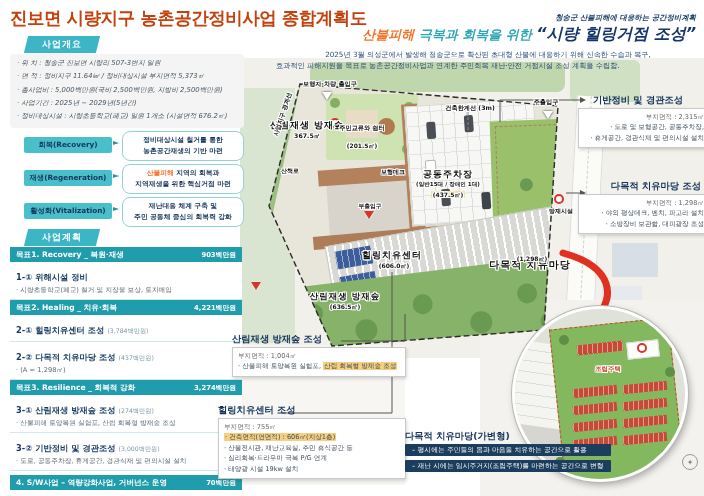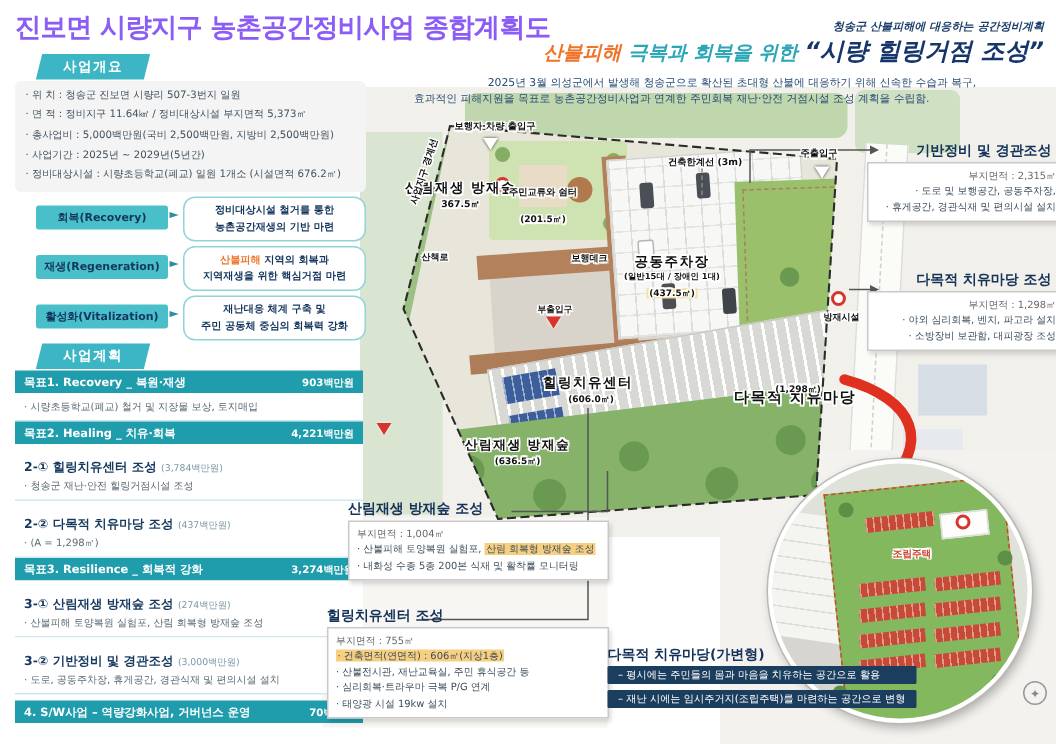--- a/index.html
+++ b/index.html
@@ -3,21 +3,21 @@
 <meta charset="utf-8">
 <style>
   html,body{margin:0;padding:0;background:#e8e8e8;}
   #page{position:relative;width:704px;height:496px;background:#ffffff;overflow:hidden;
         font-family:"DejaVu Sans","Liberation Sans",sans-serif;color:#222;}
   .abs{position:absolute;}
   .badge{background:#3cb6c4;color:#fff;font-weight:bold;font-size:9px;padding:2px 16px;
          transform:skewX(-14deg);display:inline-block;letter-spacing:1px;}
   .badge>span{display:inline-block;transform:skewX(14deg);}
   .ovbox{background:#f3f4f3;border-radius:4px;}
-  .ovbox div{font-size:6.8px;color:#44525f;line-height:1.95;white-space:nowrap;}
+  .ovbox div{font-size:6.8px;color:#44525f;line-height:1.95;white-space:nowrap;font-style:italic;}
   .stratlabel{background:#49bfc9;color:#14355d;font-weight:bold;font-size:7.3px;
               display:flex;align-items:center;justify-content:center;border-radius:2px;}
   .stratdesc{background:#fff;border:1px solid #8fd4da;border-radius:8px;color:#14355d;
              font-weight:bold;font-size:6.8px;line-height:1.55;display:flex;flex-direction:column;
              align-items:center;justify-content:center;text-align:center;}
   .plan{width:232px;}
   .goalrow{background:#1f9dac;color:#fff;height:15px;display:flex;align-items:center;
            justify-content:space-between;padding:0 6px;font-size:7.6px;font-weight:bold;}
   .itemblk{padding:3px 6px 4px 6px;border-bottom:1px solid #cdeaef;background:#fff;}
   .itemtitle{font-size:8.3px;font-weight:bold;color:#16395f;}
@@ -146,21 +146,21 @@
   <div class="abs maplbl" style="left:482px;top:255px;width:100px;font-size:6px;">(1,298㎡)</div>
   <div class="abs maplbl" style="left:268px;top:167px;width:44px;font-size:6px;">산책로</div>
   <div class="abs maplbl" style="left:368px;top:168px;width:50px;font-size:6px;">보행데크</div>
   <div class="abs maplbl" style="left:518px;top:98px;width:56px;font-size:6.2px;">주출입구</div>
   <div class="abs maplbl" style="left:292px;top:80px;width:76px;font-size:6.2px;">보행자·차량 출입구</div>
   <div class="abs maplbl" style="left:348px;top:202px;width:44px;font-size:5.8px;">부출입구</div>
   <div class="abs maplbl" style="left:538px;top:207px;width:46px;font-size:6px;">방재시설</div>
   <div class="abs maplbl" style="left:438px;top:104px;width:64px;font-size:6.2px;">건축한계선 (3m)</div>
   <div class="abs maplbl" style="left:248px;top:110px;width:70px;font-size:6.2px;transform:rotate(-72deg);transform-origin:center;">사업지구 경계선</div>
 
-  <div class="abs" style="left:10px;top:6px;width:430px;font-size:17.5px;font-weight:800;color:#8b5cf6;letter-spacing:-0.5px;">진보면 시량지구 농촌공간정비사업 종합계획도</div>
+  <div class="abs" style="left:10px;top:6px;width:430px;font-size:17.5px;font-weight:800;color:#c2410c;letter-spacing:-0.5px;">진보면 시량지구 농촌공간정비사업 종합계획도</div>
 
   <div class="abs badge" style="left:26px;top:36px;"><span>사업개요</span></div>
   <div class="abs ovbox" style="left:10px;top:54px;width:234px;height:74px;padding:3px 7px;box-sizing:border-box;">
     <div>· 위    치 : 청송군 진보면 시량리 507-3번지 일원</div>
     <div>· 면    적 : 정비지구 11.64㎢ / 정비대상시설 부지면적 5,373㎡</div>
     <div>· 총사업비 : 5,000백만원(국비 2,500백만원, 지방비 2,500백만원)</div>
     <div>· 사업기간 : 2025년 ~ 2029년(5년간)</div>
     <div>· 정비대상시설 : 시량초등학교(폐교) 일원 1개소 (시설면적 676.2㎡)</div>
   </div>
 
@@ -183,29 +183,29 @@
     <div>주민 공동체 중심의 회복력 강화</div>
   </div>
 
   <div class="abs badge" style="left:26px;top:229px;"><span>사업계획</span></div>
   <div class="abs plan" style="left:10px;top:247px;">
     <div class="goalrow">
       <span>목표1. Recovery _ 복원·재생</span>
       <span style="font-size:6.8px;">903백만원</span>
     </div>
     <div class="itemblk">
+      <div><span class="itemtitle">1-① 위해시설 정비</span><span class="itemamt"></span></div>
       <div class="itemsub">· 시량초등학교(폐교) 철거 및 지장물 보상, 토지매입</div>
     </div>
     <div class="goalrow">
       <span>목표2. Healing _ 치유·회복</span>
       <span style="font-size:6.8px;">4,221백만원</span>
     </div>
     <div class="itemblk">
       <div><span class="itemtitle">2-① 힐링치유센터 조성</span><span class="itemamt">(3,784백만원)</span></div>
-      <div class="itemsub">· 청송군 재난·안전 힐링거점시설 조성</div>
     </div>
     <div class="itemblk">
       <div><span class="itemtitle">2-② 다목적 치유마당 조성</span><span class="itemamt">(437백만원)</span></div>
       <div class="itemsub">· (A = 1,298㎡)</div>
     </div>
     <div class="goalrow">
       <span>목표3. Resilience _ 회복적 강화</span>
       <span style="font-size:6.8px;">3,274백만원</span>
     </div>
     <div class="itemblk">
@@ -223,38 +223,37 @@
 
   </div>
 
   <div class="abs" style="left:396px;top:13px;width:300px;text-align:right;font-size:7.4px;font-style:italic;font-weight:bold;color:#1c3f6a;">청송군 산불피해에 대응하는 공간정비계획</div>
   <div class="abs" style="left:266px;top:24px;width:430px;text-align:right;white-space:nowrap;font-style:italic;font-weight:900;">
     <span style="font-size:13px;color:#f0742a;">산불피해</span><span style="font-size:13px;color:#2aa6b6;"> 극복과 회복을 위한 </span><span style="font-size:16px;color:#15356b;">“시량 힐링거점 조성”</span>
   </div>
   <div class="abs" style="left:276px;top:50px;width:424px;text-align:center;font-size:7.2px;color:#274b75;">2025년 3월 의성군에서 발생해 청송군으로 확산된 초대형 산불에 대응하기 위해 신속한 수습과 복구,</div>
   <div class="abs" style="left:276px;top:61px;width:424px;text-align:left;font-size:7.2px;color:#274b75;">효과적인 피해지원을 목표로 농촌공간정비사업과 연계한 주민회복 재난·안전 거점시설 조성 계획을 수립함.</div>
 
-  <div class="abs annhead" style="left:575px;top:94px;width:126px;text-align:right;">기반정비 및 경관조성</div>
+  <div class="abs annhead" style="left:575px;top:94px;width:126px;text-align:center;">기반정비 및 경관조성</div>
   <div class="abs annbox" style="left:578px;top:108px;width:120px;text-align:right;">
     <div class="annarea">부지면적 : 2,315㎡</div>
     <div class="annline">· 도로 및 보행공간, 공동주차장,</div>
     <div class="annline">· 휴게공간, 경관식재 및 편의시설 설치</div>
   </div>
   <div class="abs annhead" style="left:575px;top:180px;width:126px;text-align:right;">다목적 치유마당 조성</div>
   <div class="abs annbox" style="left:578px;top:194px;width:120px;text-align:right;">
     <div class="annarea">부지면적 : 1,298㎡</div>
-    <div class="annline">· 야외 심리회복, 벤치, 파고라 설치</div>
+    <div class="annline">· 야외 평상데크, 벤치, 파고라 설치</div>
     <div class="annline">· 소방장비 보관함, 대피광장 조성</div>
   </div>
 
   <div class="abs annhead" style="left:232px;top:333px;">산림재생 방재숲 조성</div>
   <div class="abs annbox" style="left:232px;top:347px;width:162px;">
     <div class="annarea">부지면적 : 1,004㎡</div>
     <div class="annline"><span>· 산불피해 토양복원 실험포, </span><span class="hl">산림 회복형 방재숲 조성</span></div>
-    <div class="annline">· 내화성 수종 5종 200본 식재 및 활착률 모니터링</div>
   </div>
   <div class="abs annhead" style="left:218px;top:404px;">힐링치유센터 조성</div>
   <div class="abs annbox" style="left:218px;top:418px;width:176px;">
     <div class="annarea">부지면적 : 755㎡</div>
     <div class="annline"><span class="hl">· 건축면적(연면적) : 606㎡(지상1층)</span></div>
     <div class="annline">· 산불전시관, 재난교육실, 주민 휴식공간 등</div>
     <div class="annline">· 심리회복·트라우마 극복 P/G 연계</div>
     <div class="annline">· 태양광 시설 19kw 설치</div>
   </div>
 

